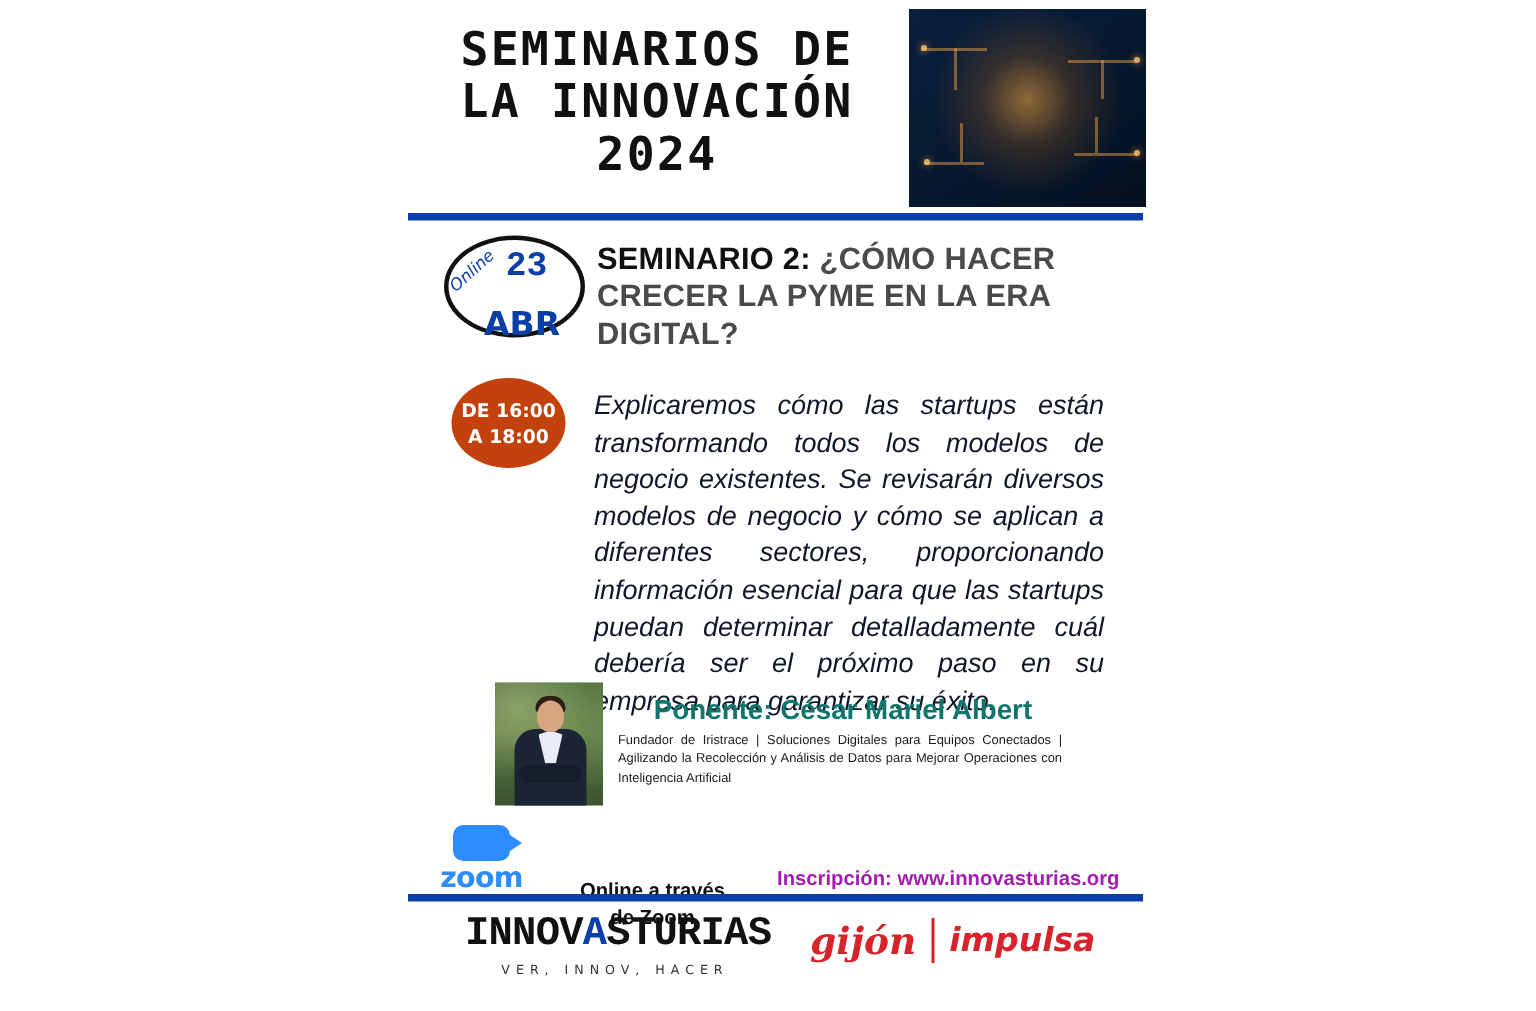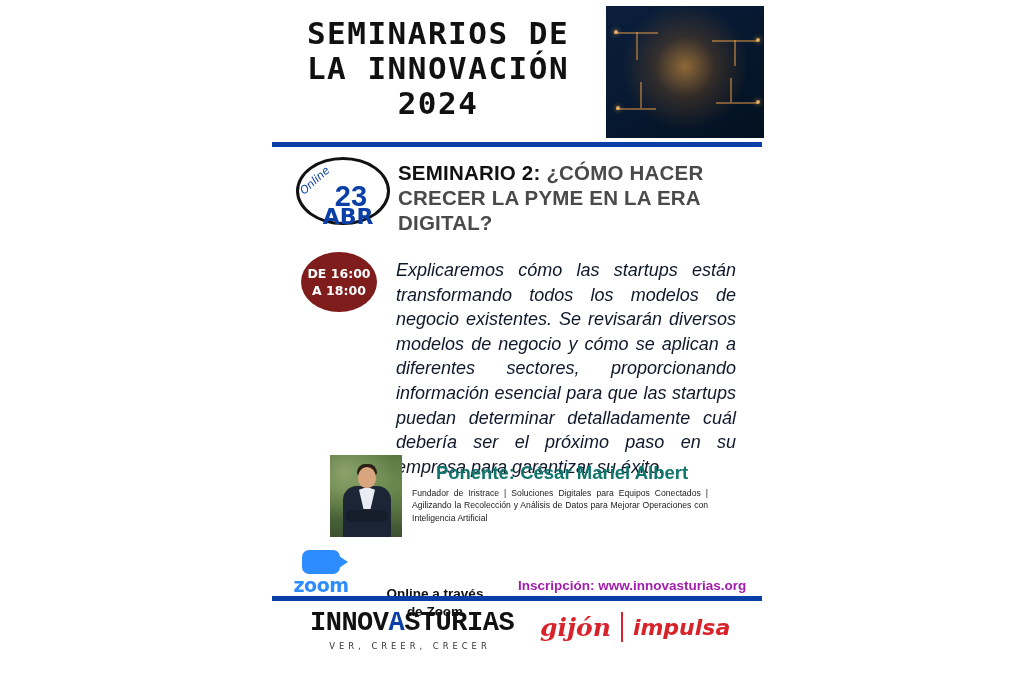--- a/index.html
+++ b/index.html
@@ -116,24 +116,24 @@
     top: 14px;
     font-family: "DejaVu Sans", sans-serif;
     font-size: 11px;
     color: #0b3fa8;
     transform: rotate(-42deg);
     font-style: italic;
   }
   .date-day {
     position: absolute;
     left: 0; right: 0;
-    top: 20px;
-    font-family: Liberation Sans, sans-serif;
-    font-weight: bold;
-    font-size: 29px;
+    top: 4px;
+    font-family: Liberation Mono, monospace;
+    font-weight: bold;
+    font-size: 23px;
     color: #0b3fa8;
     padding-left: 16px;
   }
   .date-month {
     position: absolute;
     left: 0; right: 0;
     top: 44px;
     font-family: "DejaVu Sans", sans-serif;
     font-weight: bold;
     font-size: 22px;
@@ -159,21 +159,21 @@
   }
 
   
   .time-bubble {
     position: absolute;
     left: 301px;
     top: 252px;
     width: 76px;
     height: 60px;
     border-radius: 38px / 30px;
-    background: #7f1d1d;
+    background: #c2410c;
     color: #ffffff;
     display: flex;
     flex-direction: column;
     align-items: center;
     justify-content: center;
     font-family: "DejaVu Sans", sans-serif;
     font-size: 12.5px;
     line-height: 17px;
     font-weight: bold;
   }
@@ -455,21 +455,21 @@
 de Zoom</div>
 
   <div class="signup">Inscripción: www.innovasturias.org</div>
 
   <div class="rule rule-bottom"></div>
 
   <div class="innov-logo">
     <div class="innov-word">
       <span>INNOV</span><span class="accent">A</span><span>STURIAS</span>
     </div>
-    <div class="innov-tag">VER, CREER, CRECER</div>
+    <div class="innov-tag">VER, INNOV, HACER</div>
   </div>
 
   <div class="gijon-logo">
     <span class="gijon-word">gijón</span>
     <span class="gijon-sep"></span>
     <span class="impulsa-word">impulsa</span>
   </div>
 
 </div>
 

